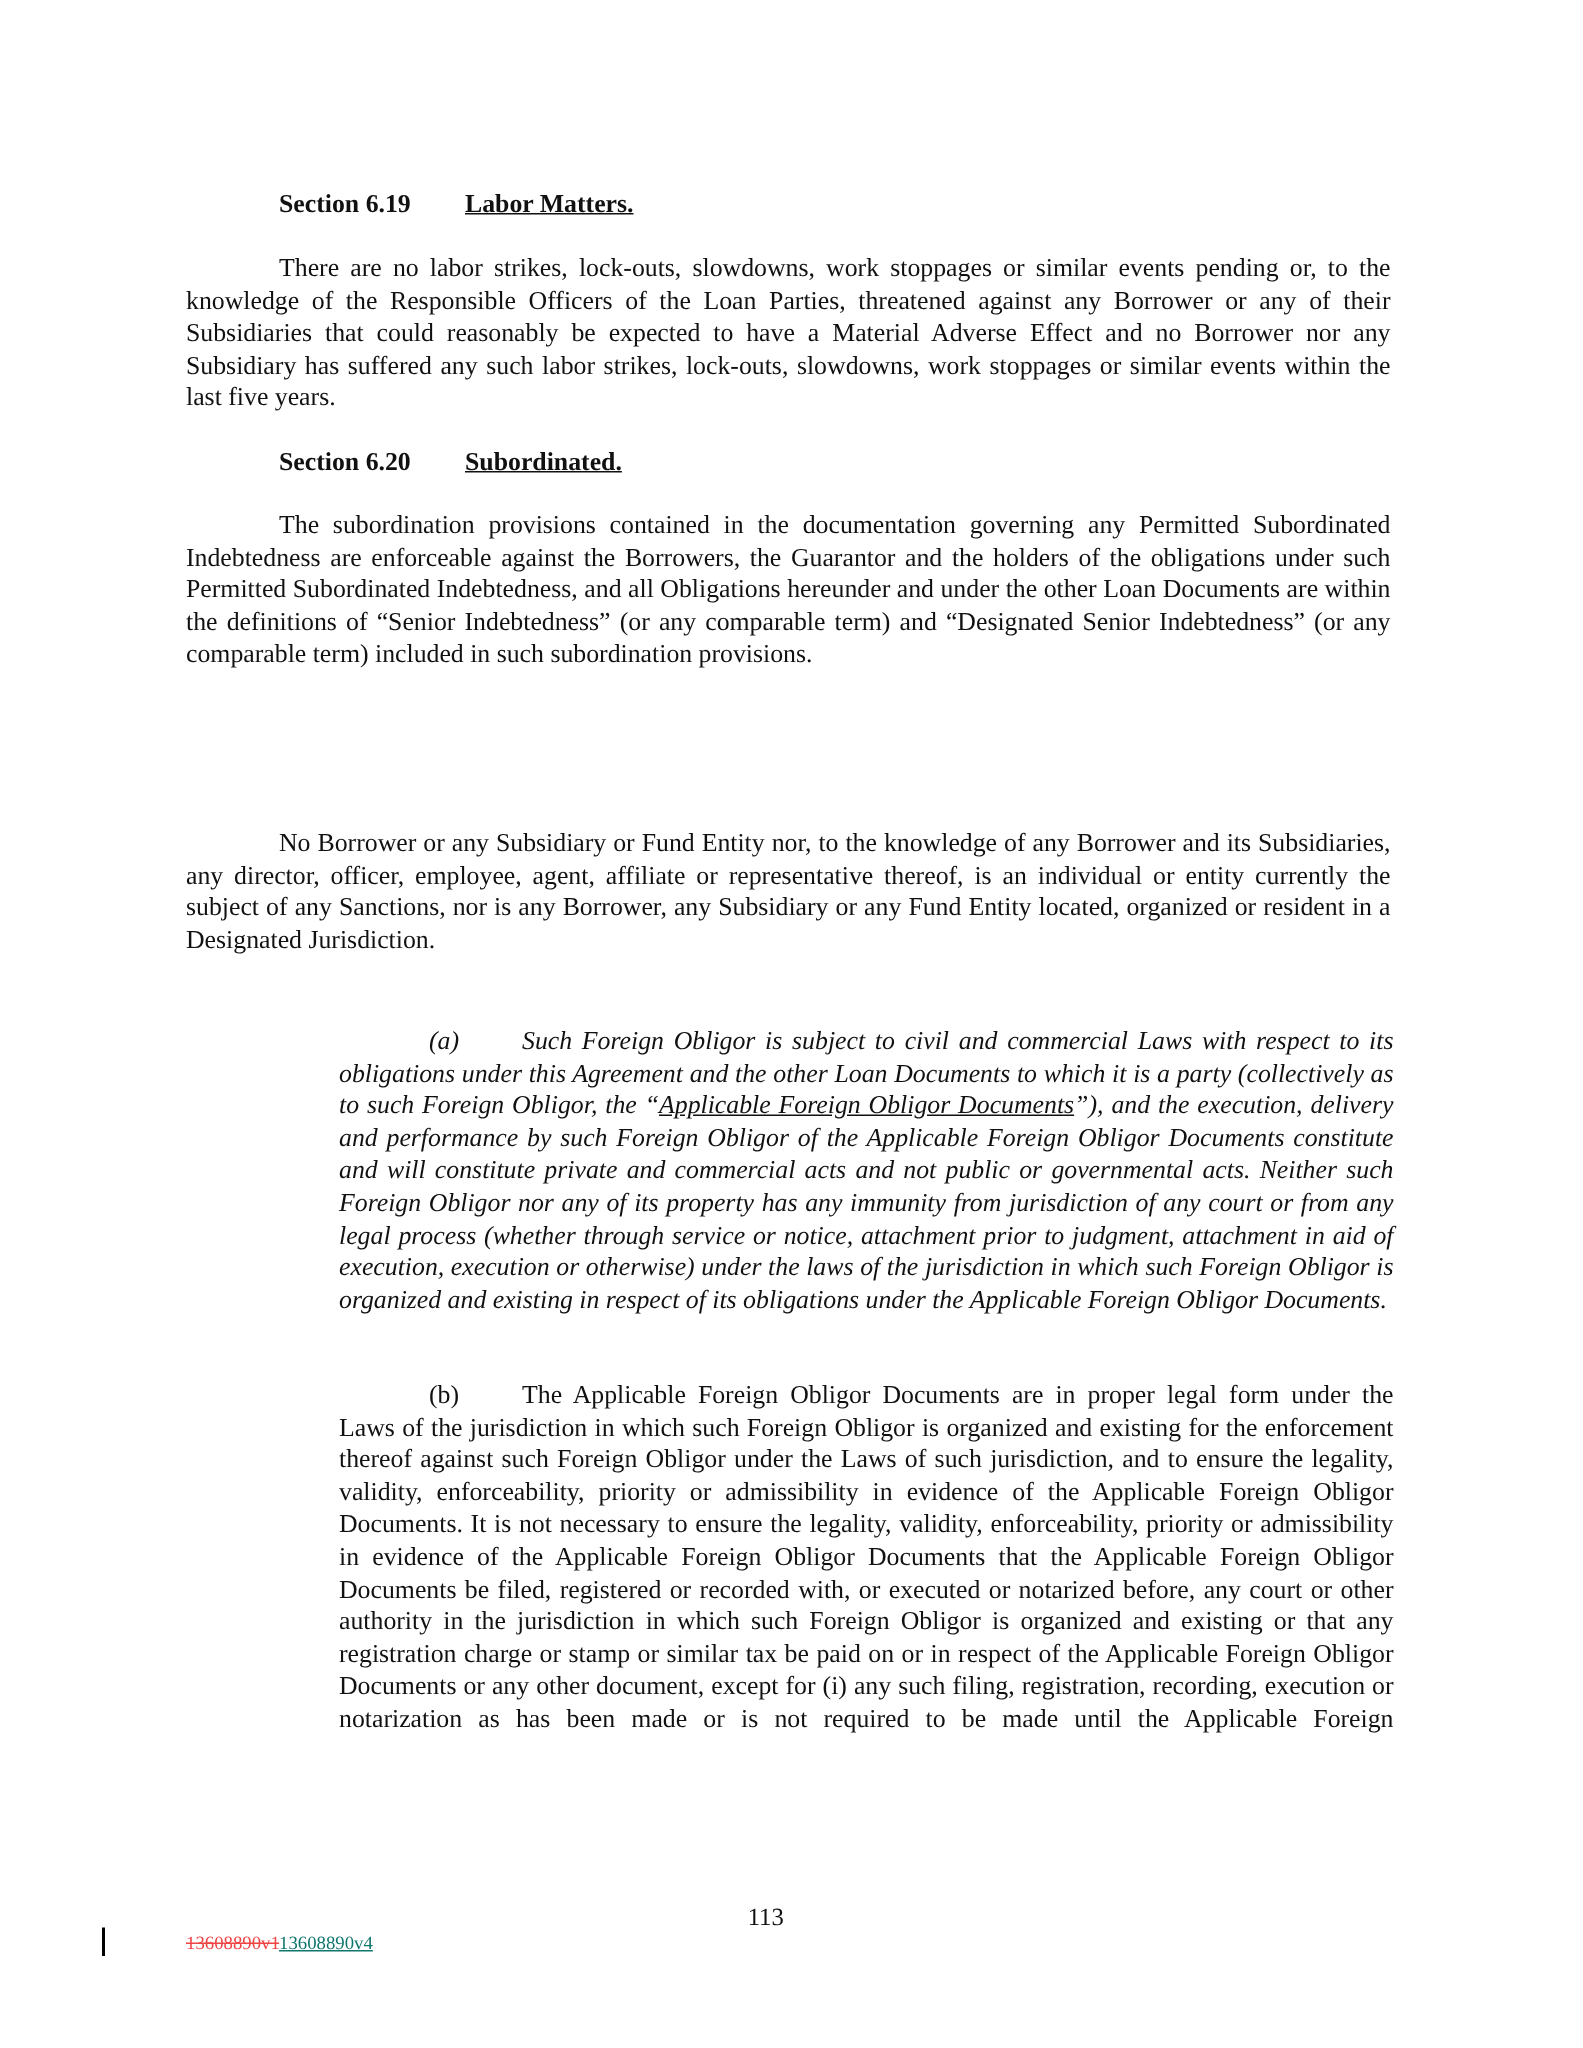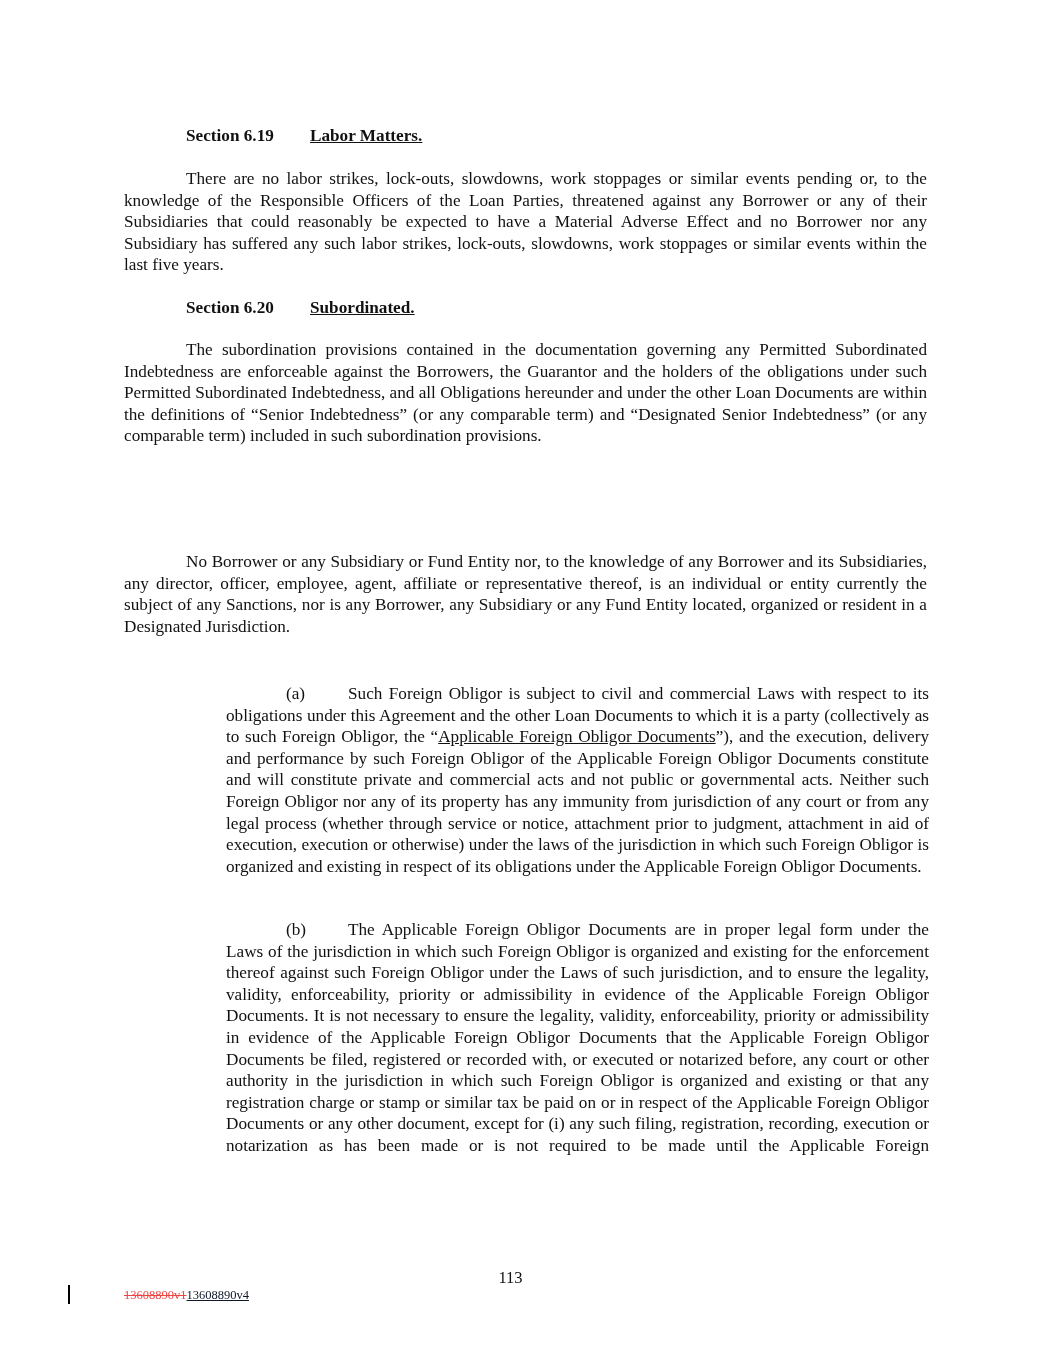--- a/index.html
+++ b/index.html
@@ -18,21 +18,21 @@
   .heading .title { text-decoration: underline; }
   p { margin: 0; text-align: justify; }
   .indent { text-indent: 62px; }
   .heading-line { padding-left: 62px; }
   .sub p { text-indent: 60px; }
   .sub .lbl { display: inline-block; width: 62px; text-indent: 0; }
   .u { text-decoration: underline; }
   .pagenum { position: absolute; left: 0; width: 1021px; top: 1267px; text-align: center; font-size: 16.5px; }
   .footer { position: absolute; left: 124px; top: 1287px; font-size: 12.5px; line-height: 16px; }
   .del { color: #ef4444; text-decoration: line-through; }
-  .ins { color: #0f172a; text-decoration: underline; font-family: Liberation Serif, serif; }
+  .ins { color: #0f766e; text-decoration: underline; }
   .changebar { position: absolute; left: 68px; top: 1285px; width: 2px; height: 19px; background: #000; }
 </style>
 </head>
 <body>
 
 <div class="page">
 
   <div class="block" style="top:125px;">
     <p class="heading heading-line"><span class="num">Section 6.19</span><span class="title">Labor Matters.</span></p>
   </div>
@@ -45,21 +45,21 @@
   </div>
   <div class="block" style="top:339px;">
     <p class="indent">The subordination provisions contained in the documentation governing any Permitted Subordinated Indebtedness are enforceable against the Borrowers, the Guarantor and the holders of the obligations under such Permitted Subordinated Indebtedness, and all Obligations hereunder and under the other Loan Documents are within the definitions of “Senior Indebtedness” (or any comparable term) and “Designated Senior Indebtedness” (or any comparable term) included in such subordination provisions.</p>
   </div>
 
   <div class="block" style="top:511px;margin-top:40px;">
     <p class="indent">No Borrower or any Subsidiary or Fund Entity nor, to the knowledge of any Borrower and its Subsidiaries, any director, officer, employee, agent, affiliate or representative thereof, is an individual or entity currently the subject of any Sanctions, nor is any Borrower, any Subsidiary or any Fund Entity located, organized or resident in a Designated Jurisdiction.</p>
   </div>
 
 
-  <div class="sub" style="top:683px;">
+  <div class="sub" style="top:683px;font-style:italic;">
     <p><span class="lbl">(a)</span><span>Such Foreign Obligor is subject to civil and commercial Laws with respect to its obligations under this Agreement and the other Loan Documents to which it is a party (collectively as to such Foreign Obligor, the “</span><span class="u">Applicable Foreign Obligor Documents</span><span>”), and the execution, delivery and performance by such Foreign Obligor of the Applicable Foreign Obligor Documents constitute and will constitute private and commercial acts and not public or governmental acts.  Neither such Foreign Obligor nor any of its property has any immunity from jurisdiction of any court or from any legal process (whether through service or notice, attachment prior to judgment, attachment in aid of execution, execution or otherwise) under the laws of the jurisdiction in which such Foreign Obligor is organized and existing in respect of its obligations under the Applicable Foreign Obligor Documents.</span></p>
   </div>
 
   <div class="sub" style="top:919px;">
     <p style="text-align-last: justify;"><span class="lbl">(b)</span><span>The Applicable Foreign Obligor Documents are in proper legal form under the Laws of the jurisdiction in which such Foreign Obligor is organized and existing for the enforcement thereof against such Foreign Obligor under the Laws of such jurisdiction, and to ensure the legality, validity, enforceability, priority or admissibility in evidence of the Applicable Foreign Obligor Documents.  It is not necessary to ensure the legality, validity, enforceability, priority or admissibility in evidence of the Applicable Foreign Obligor Documents that the Applicable Foreign Obligor Documents be filed, registered or recorded with, or executed or notarized before, any court or other authority in the jurisdiction in which such Foreign Obligor is organized and existing or that any registration charge or stamp or similar tax be paid on or in respect of the Applicable Foreign Obligor Documents or any other document, except for (i) any such filing, registration, recording, execution or notarization as has been made or is not required to be made until the Applicable Foreign</span></p>
   </div>
 
   <div class="pagenum">113</div>
   <div class="changebar"></div>
   <div class="footer"><span class="del">13608890v1</span><span class="ins">13608890v4</span></div>

